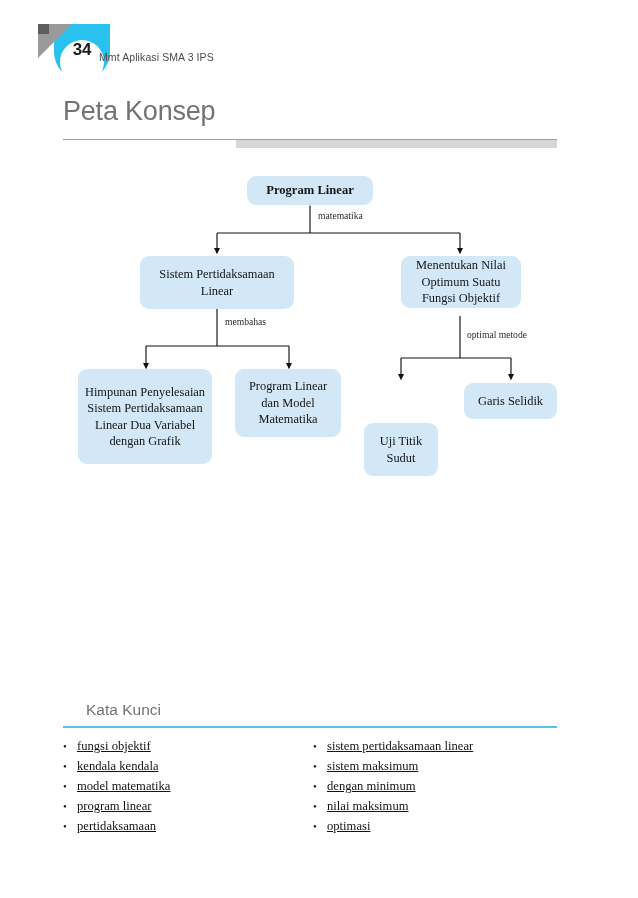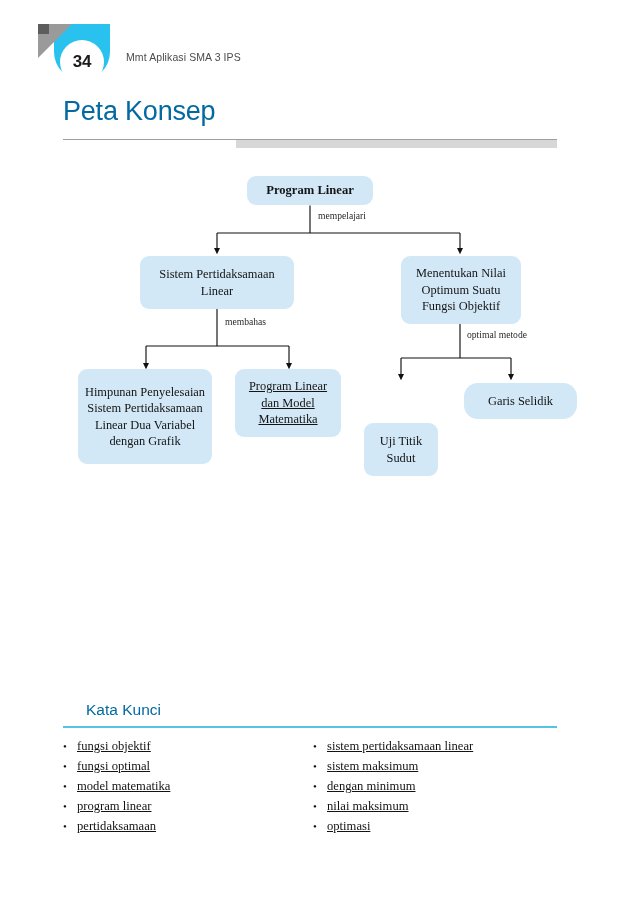--- a/index.html
+++ b/index.html
@@ -58,46 +58,44 @@
   }
   .badge-circle {
     position: absolute;
     left: 22px;
     top: 16px;
     width: 44px;
     height: 44px;
     border-radius: 50%;
     background: #ffffff;
     display: flex;
-    align-items: center;
     justify-content: center;
   }
   .badge-number {
     font-family: "Liberation Sans", sans-serif;
     font-size: 17px;
     font-weight: bold;
     color: #1b1b1b;
     letter-spacing: -0.3px;
   }
   .running-head {
     position: absolute;
     left: 99px;
     top: 51px;
     font-size: 10.5px;
     color: #4b4b4b;
     letter-spacing: 0.1px;
     white-space: nowrap;
-    margin-left: 27px;
   }
 
   
   .section-title {
     position: absolute;
     font-family: "Liberation Sans", sans-serif;
-    color: #0369a1;
+    color: #737373;
     white-space: nowrap;
   }
   #peta-title {
     left: 63px;
     top: 96px;
     font-size: 27px;
     letter-spacing: -0.2px;
   }
   .rule-thin {
     position: absolute;
@@ -249,49 +247,49 @@
       <path d="M401,358 L511,358"></path>
       <path d="M401,358 L401,377" marker-end="url(#arrow)"></path>
       <path d="M511,358 L511,377" marker-end="url(#arrow)"></path>
     </g>
   </svg>
 
   <div class="node root" style="left:247px; top:176px; width:126px; height:29px;">Program Linear</div>
 
   <div class="node" style="left:140px; top:256px; width:154px; height:53px;">Sistem Pertidaksamaan Linear</div>
 
-  <div class="node" style="left:401px; top:256px; width:120px; height:68px;">Menentukan Nilai Optimum Suatu Fungsi Objektif</div>
+  <div class="node" style="left:401px; top:256px; width:120px; height:52px;">Menentukan Nilai Optimum Suatu Fungsi Objektif</div>
 
   <div class="node" style="left:78px; top:369px; width:134px; height:95px;">Himpunan Penyelesaian Sistem Pertidaksamaan Linear Dua Variabel dengan Grafik</div>
 
-  <div class="node" style="left:235px; top:369px; width:106px; height:68px;text-decoration:underline;">Program Linear dan Model Matematika</div>
+  <div class="node" style="left:235px; top:369px; width:106px; height:68px;">Program Linear dan Model Matematika</div>
 
   <div class="node" style="left:364px; top:383px; width:74px; height:53px;margin-top:40px;">Uji Titik Sudut</div>
 
-  <div class="node" style="left:464px; top:383px; width:113px; height:36px;border-radius:14px;">Garis Selidik</div>
-
-  <div class="edge-label" style="left:318px; top:210px;">mempelajari</div>
+  <div class="node" style="left:464px; top:383px; width:93px; height:36px;">Garis Selidik</div>
+
+  <div class="edge-label" style="left:318px; top:210px;">matematika</div>
 
   <div class="edge-label" style="left:225px; top:316px;">membahas</div>
 
   <div class="edge-label" style="left:467px; top:329px;">optimal metode</div>
 </div>
 
 <div class="section-title" id="kata-title">Kata Kunci</div>
 <div class="rule-cyan"></div>
 
 <div class="keywords">
   <div class="kw-col">
     <div class="kw-item">
       <span class="kw-bullet">•</span>
       <span class="kw-text">fungsi objektif</span>
     </div>
     <div class="kw-item">
       <span class="kw-bullet">•</span>
-      <span class="kw-text">fungsi optimal</span>
+      <span class="kw-text">kendala kendala</span>
     </div>
     <div class="kw-item">
       <span class="kw-bullet">•</span>
       <span class="kw-text">model matematika</span>
     </div>
     <div class="kw-item">
       <span class="kw-bullet">•</span>
       <span class="kw-text">program linear</span>
     </div>
     <div class="kw-item">

